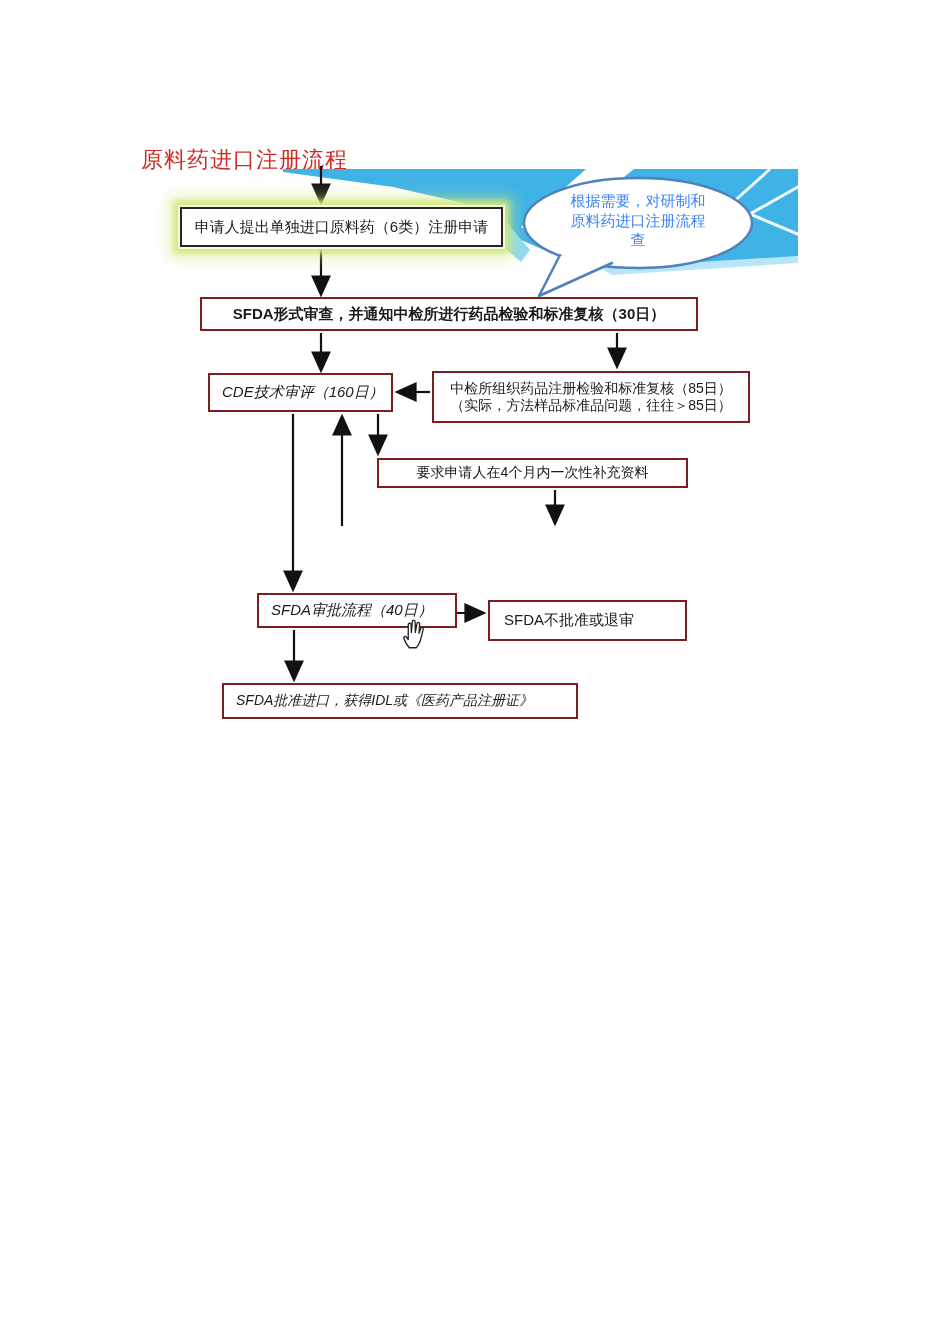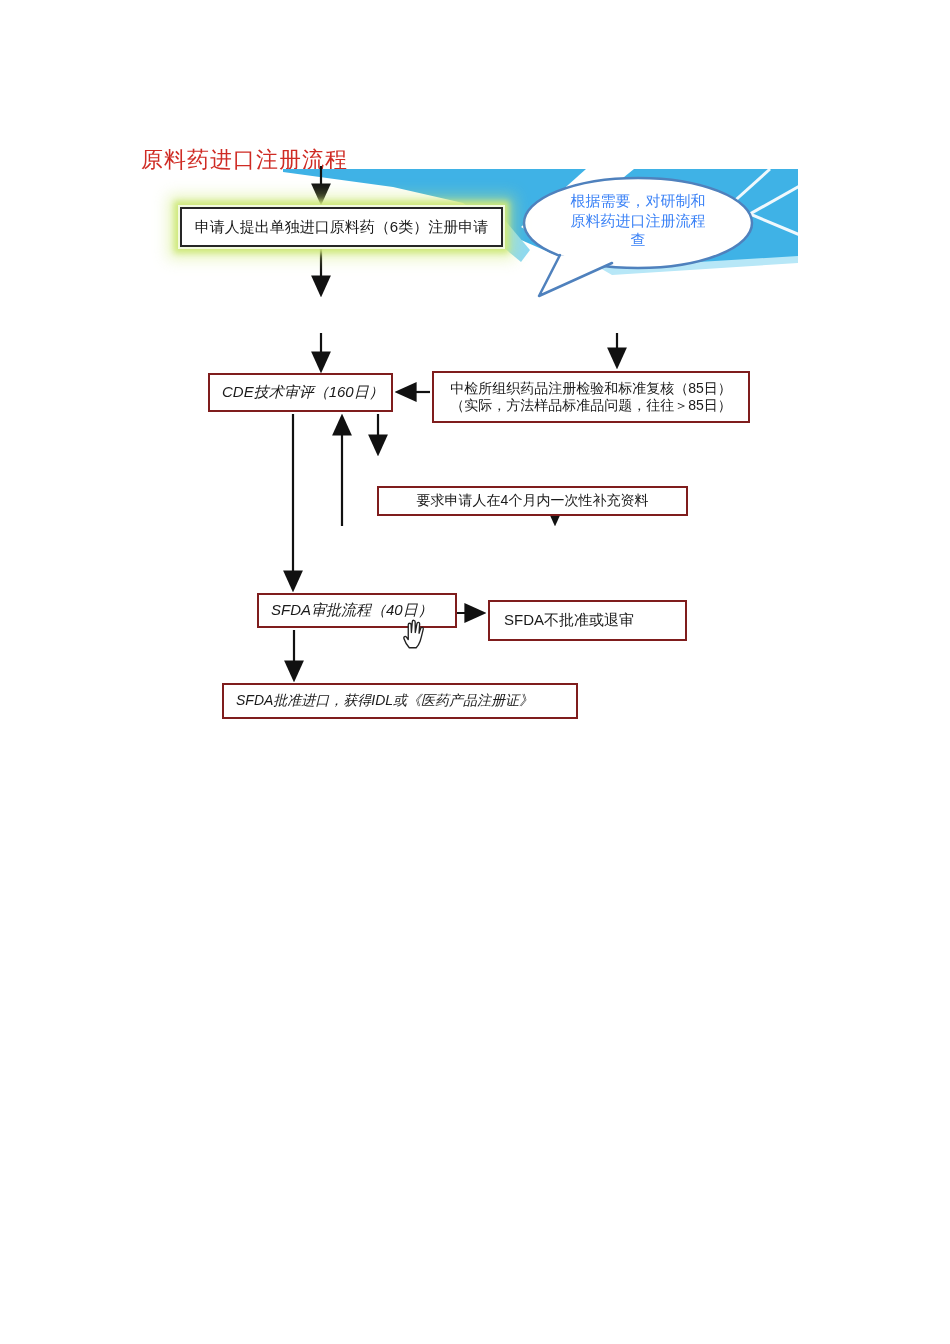--- a/index.html
+++ b/index.html
@@ -10,21 +10,21 @@
   #bg-svg{position:absolute;left:0;top:0;z-index:1;}
   .node{position:absolute;box-sizing:border-box;background:#ffffff;border:2px solid #7f1d1d;
         display:flex;align-items:center;z-index:2;color:#1a1a1a;font-size:15px;line-height:1.25;}
   .centered{justify-content:center;text-align:center;}
   .padded{padding-left:12px;font-style:italic;}
   #node-apply{left:180px;top:207px;width:323px;height:40px;border-color:#262626;
         box-shadow:0 0 0 2px #f3fadf,0 0 6px 6px #cfe97c,0 0 14px 12px rgba(207,233,124,.45);}
   #node-sfda-review{left:200px;top:297px;width:498px;height:34px;font-weight:bold;}
   #node-cde-review{left:208px;top:373px;width:185px;height:39px;}
   #node-niccpbp{left:432px;top:371px;width:318px;height:52px;font-size:14px;flex-direction:column;justify-content:center;}
-  #node-supplement{left:377px;top:458px;width:311px;height:30px;font-size:14px;margin-top:28px;}
+  #node-supplement{left:377px;top:458px;width:311px;height:30px;font-size:14px;}
   #node-cde-supplement{left:340px;top:527px;width:348px;height:31px;font-size:14px;}
   #node-sfda-approval{left:220px;top:593px;width:200px;height:35px;margin-left:37px;}
   #node-sfda-reject{left:488px;top:600px;width:199px;height:41px;padding-left:14px;}
   #node-sfda-approve{left:222px;top:683px;width:356px;height:36px;font-size:14px;}
   #bubble-text{position:absolute;left:548px;top:192px;width:180px;z-index:3;text-align:center;
         font-family:"Liberation Serif",serif;font-size:15px;line-height:1.3;color:#3b82f6;}
   #hand-cursor{position:absolute;left:400px;top:617px;z-index:5;}
 </style>
 </head>
 <body>
@@ -68,20 +68,21 @@
 
     <g>
       <ellipse cx="638" cy="223" rx="114" ry="45" fill="#ffffff" stroke="#4f81bd" stroke-width="2.5"></ellipse>
       <path d="M560,255 L539,296 L612,263 Z" fill="#ffffff"></path>
       <path d="M560,255 L539,296 L612,263" fill="none" stroke="#4f81bd" stroke-width="2.5" stroke-linecap="round" stroke-linejoin="round"></path>
     </g>
   </svg>
 
   <div class="node centered" id="node-apply">申请人提出单独进口原料药（6类）注册申请</div>
 
+  <div class="node centered" id="node-sfda-review">SFDA形式审查，并通知中检所进行药品检验和标准复核（30日）</div>
 
   <div class="node padded" id="node-cde-review">CDE技术审评（160日）</div>
 
   <div class="node" id="node-niccpbp">
     <div>中检所组织药品注册检验和标准复核（85日）</div>
     <div>（实际，方法样品标准品问题，往往＞85日）</div>
   </div>
 
   <div class="node centered" id="node-supplement">要求申请人在4个月内一次性补充资料</div>
 

